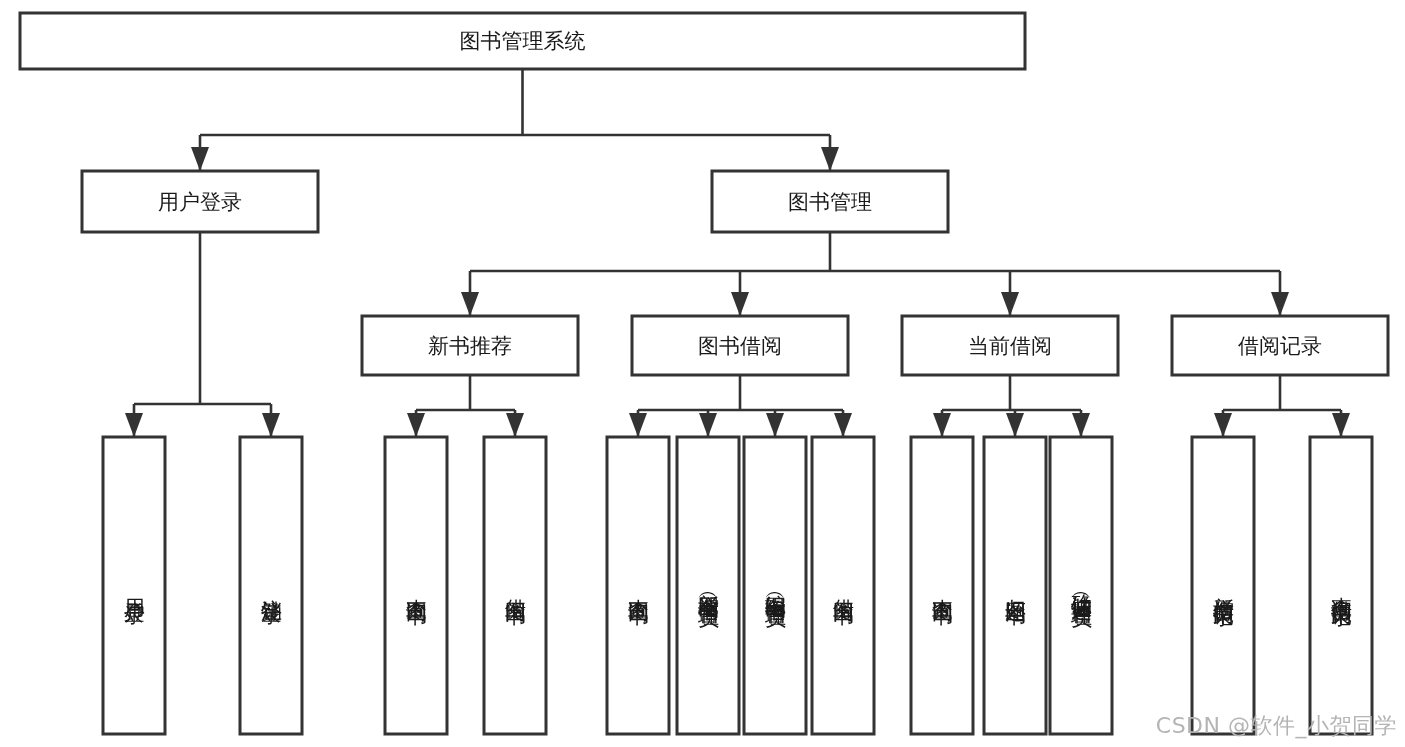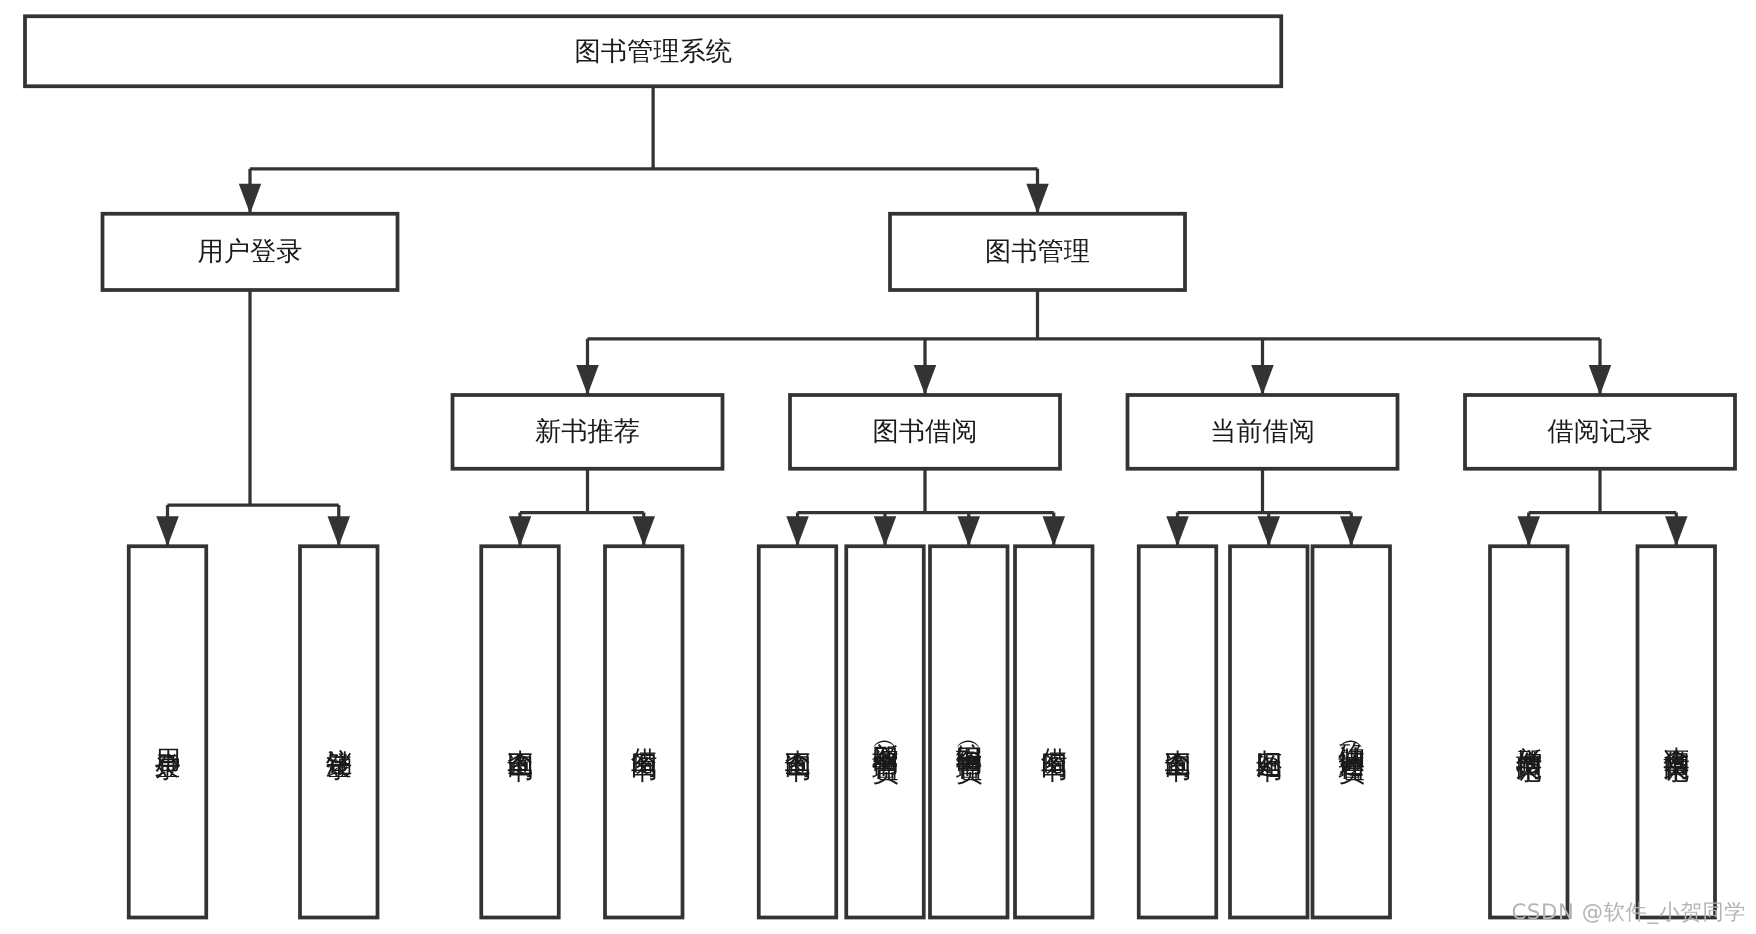--- a/index.html
+++ b/index.html
@@ -63,21 +63,21 @@
     line-height: 1.18;
     color: #1a1a1a;
     letter-spacing: 2px;
     white-space: nowrap;
   }
   .watermark {
     position: absolute;
     right: 8px;
     bottom: 6px;
     font-family: "DejaVu Sans", "Liberation Sans", sans-serif;
-    font-size: 17px;
+    font-size: 22px;
     color: #b4b4b4;
     letter-spacing: 0.5px;
     white-space: nowrap;
     text-align: center;
   }
 </style>
 </head>
 <body>
 
 <div id="diagram-root">

